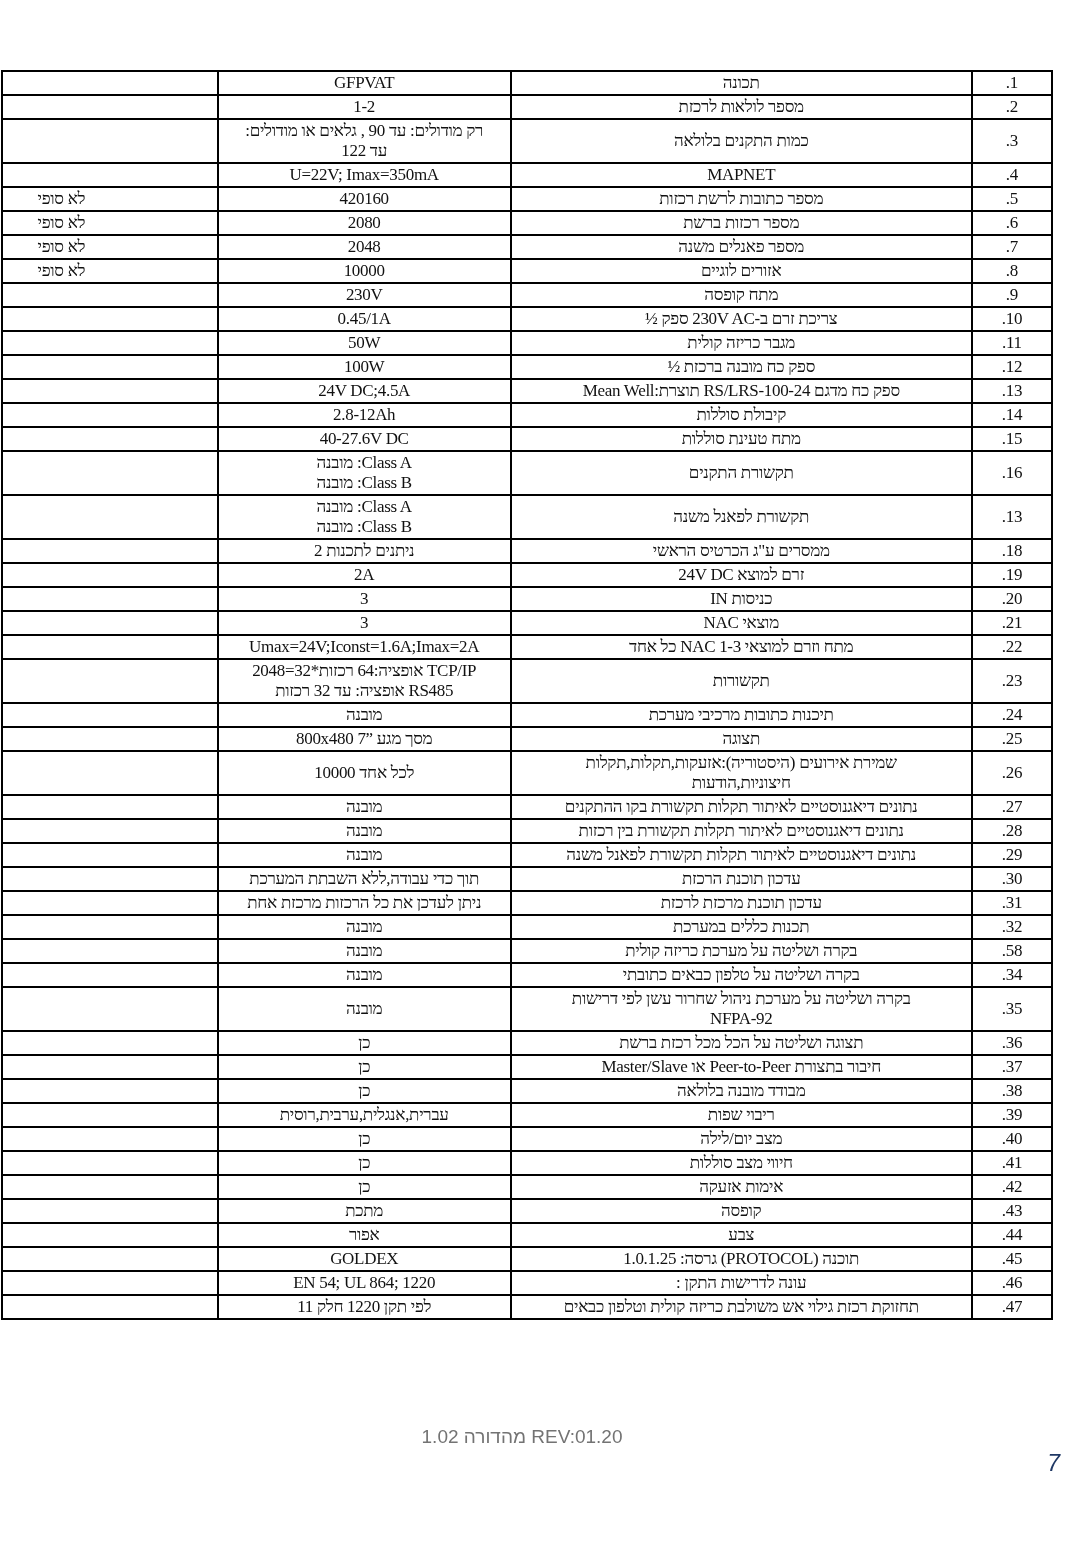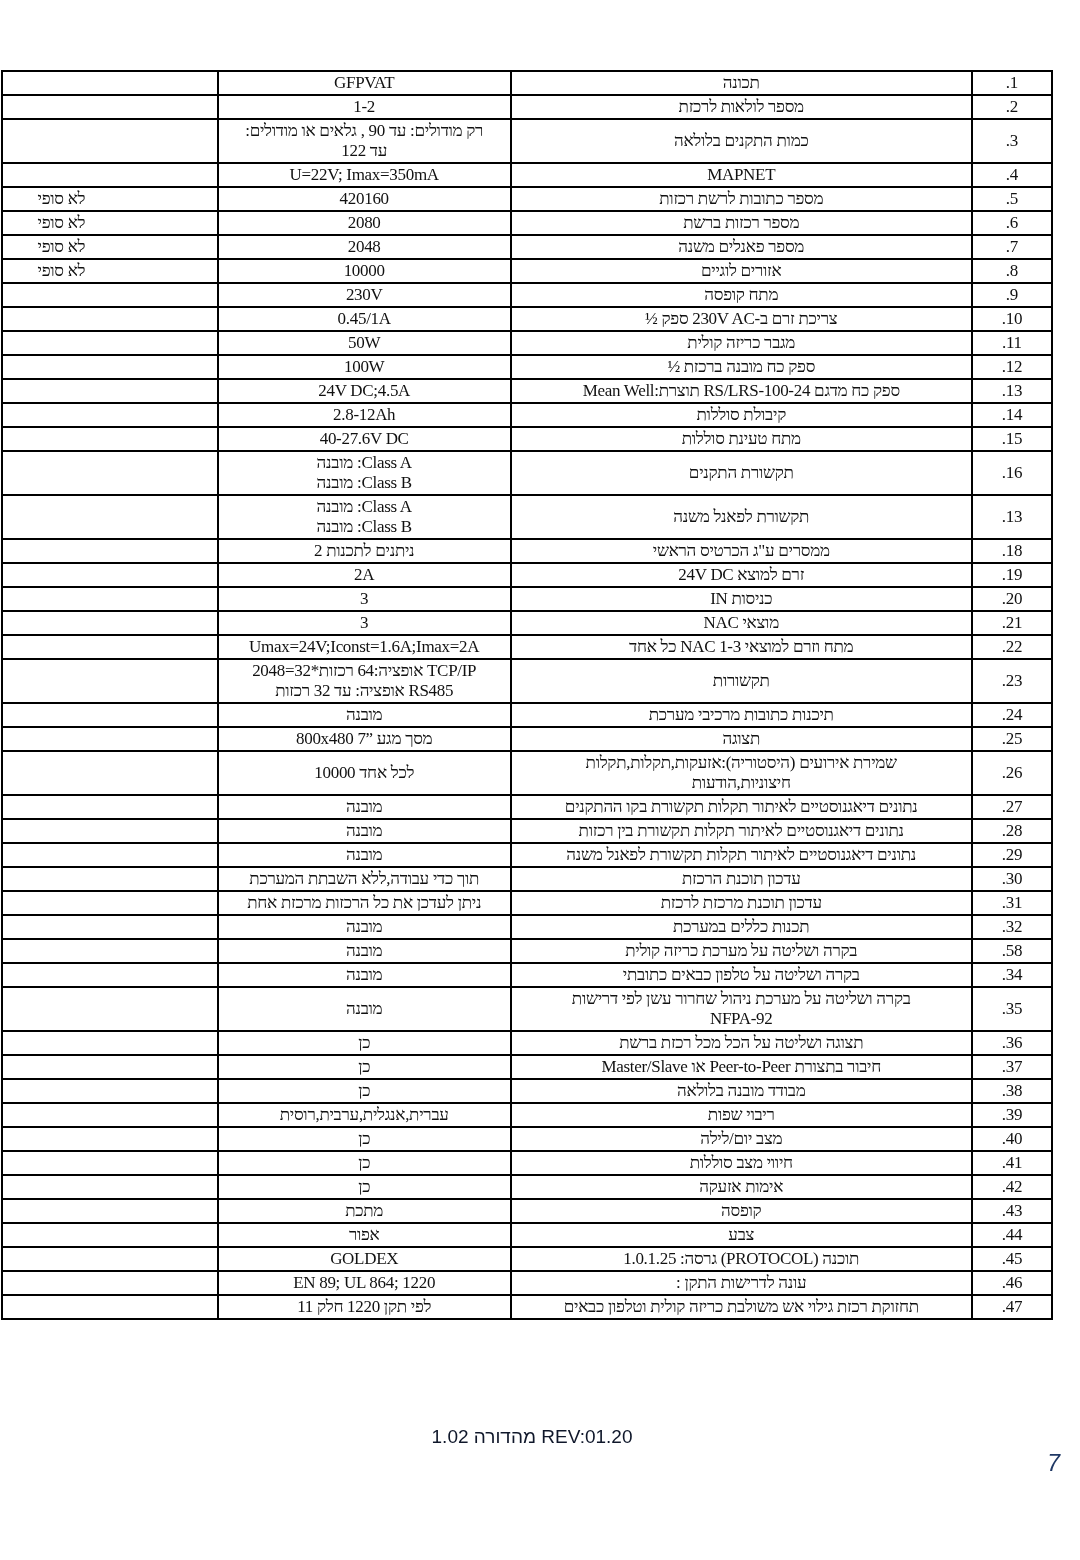--- a/index.html
+++ b/index.html
@@ -27,26 +27,26 @@
     letter-spacing:-0.3px;
     overflow:hidden;
     white-space:nowrap;
   }
   .spec-table .ln { white-space:nowrap; }
   .c-num  { width:78px; }
   .c-desc { width:449px; }
   .c-val  { width:285px; }
   .c-note { width:210px; padding-left:3px; padding-right:100px !important; }
   .page-footer {
-    position:absolute; top:1426px; left:14px; width:1036px;
+    position:absolute; top:1426px; left:4px; width:1036px;
     text-align:center;
     direction:rtl;
     font-family:"Liberation Sans","DejaVu Sans",sans-serif;
     font-size:19px;
-    color:#0f172a;
+    color:#737373;
   }
   .page-number {
     position:absolute; top:1450px; right:20px;
     font-family:"Liberation Sans","DejaVu Sans",sans-serif;
     font-style:italic;
     font-size:23px;
     color:#1f3864;
   }
 </style>
 </head>
@@ -344,21 +344,21 @@
       </tr>
       <tr>
         <td class="c-num">45.</td>
         <td class="c-desc">תוכנה (PROTOCOL) גרסה: 1.0.1.25</td>
         <td class="c-val">GOLDEX</td>
         <td class="c-note"></td>
       </tr>
       <tr>
         <td class="c-num">46.</td>
         <td class="c-desc">עונה לדרישות התקן :</td>
-        <td class="c-val">EN 89; UL 864; 1220</td>
+        <td class="c-val">EN 54; UL 864; 1220</td>
         <td class="c-note"></td>
       </tr>
       <tr>
         <td class="c-num">47.</td>
         <td class="c-desc">תחזוקת רכזת גילוי אש משולבת כריזה קולית וטלפון כבאים</td>
         <td class="c-val">לפי תקן 1220 חלק 11</td>
         <td class="c-note"></td>
       </tr>
     </tbody>
 </table>

